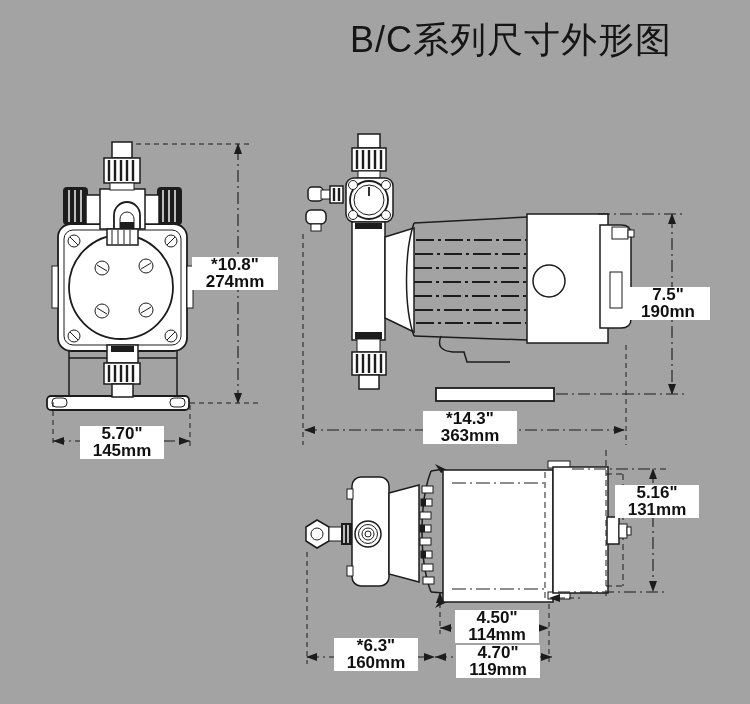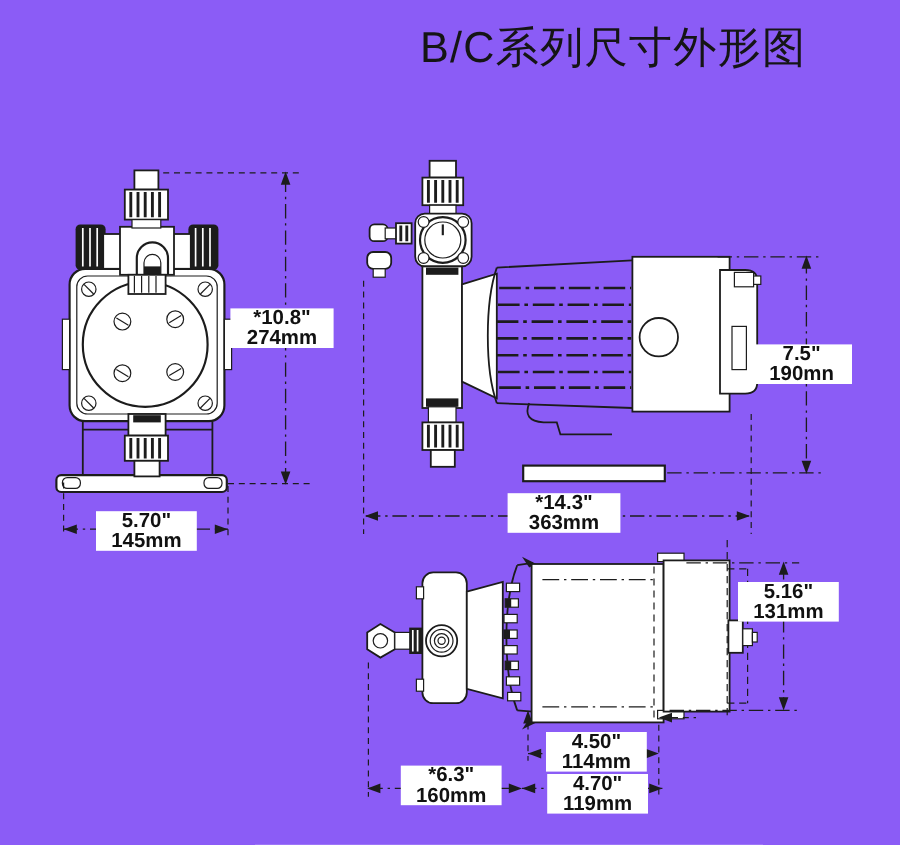--- a/index.html
+++ b/index.html
@@ -1,20 +1,20 @@
 <!DOCTYPE html>
 <html><head>
 <meta charset="utf-8">
 <style>
   html,body{margin:0;padding:0;}
   body{background:#fff;}
   .stage{
     position:relative;
     width:750px;height:704px;
-    background:#8b5cf6;
+    background:#a3a3a3;
     font-family:"Liberation Sans", sans-serif;
     overflow:hidden;
   }
   .title{
     position:absolute;
     left:350px;top:16px;
     font-size:36px;
     font-weight:400;
     color:#151515;
     letter-spacing:1px;

